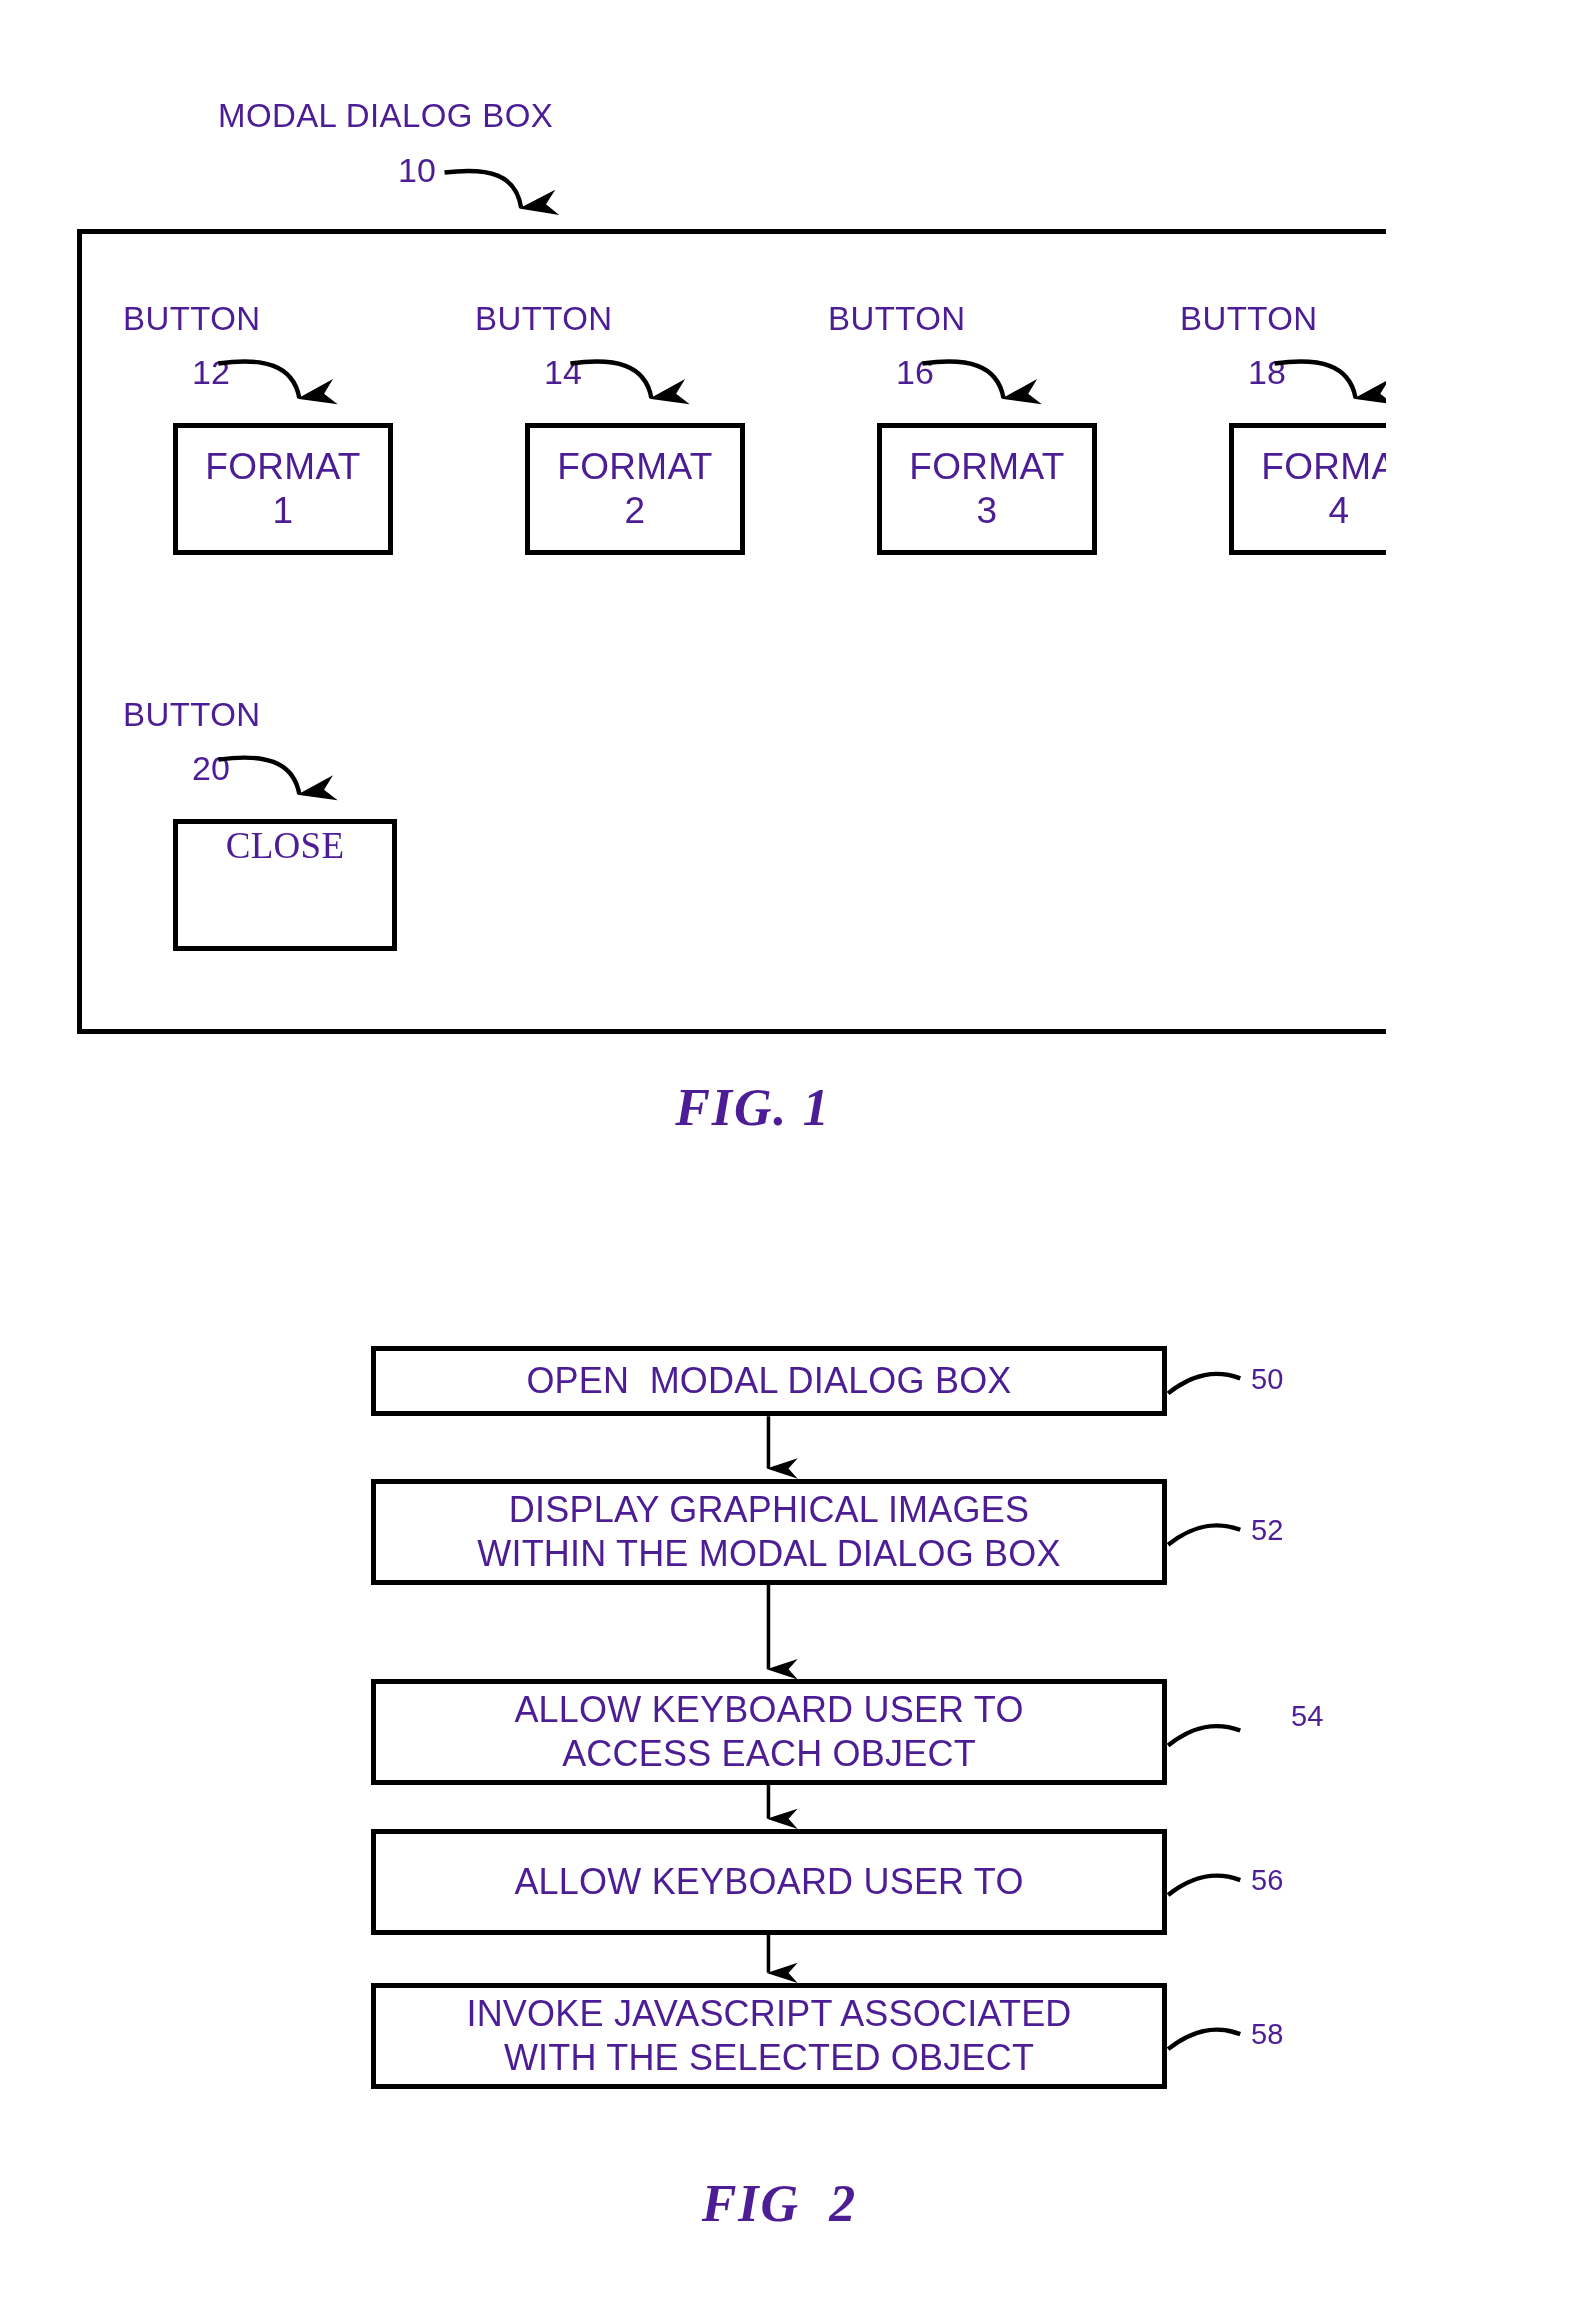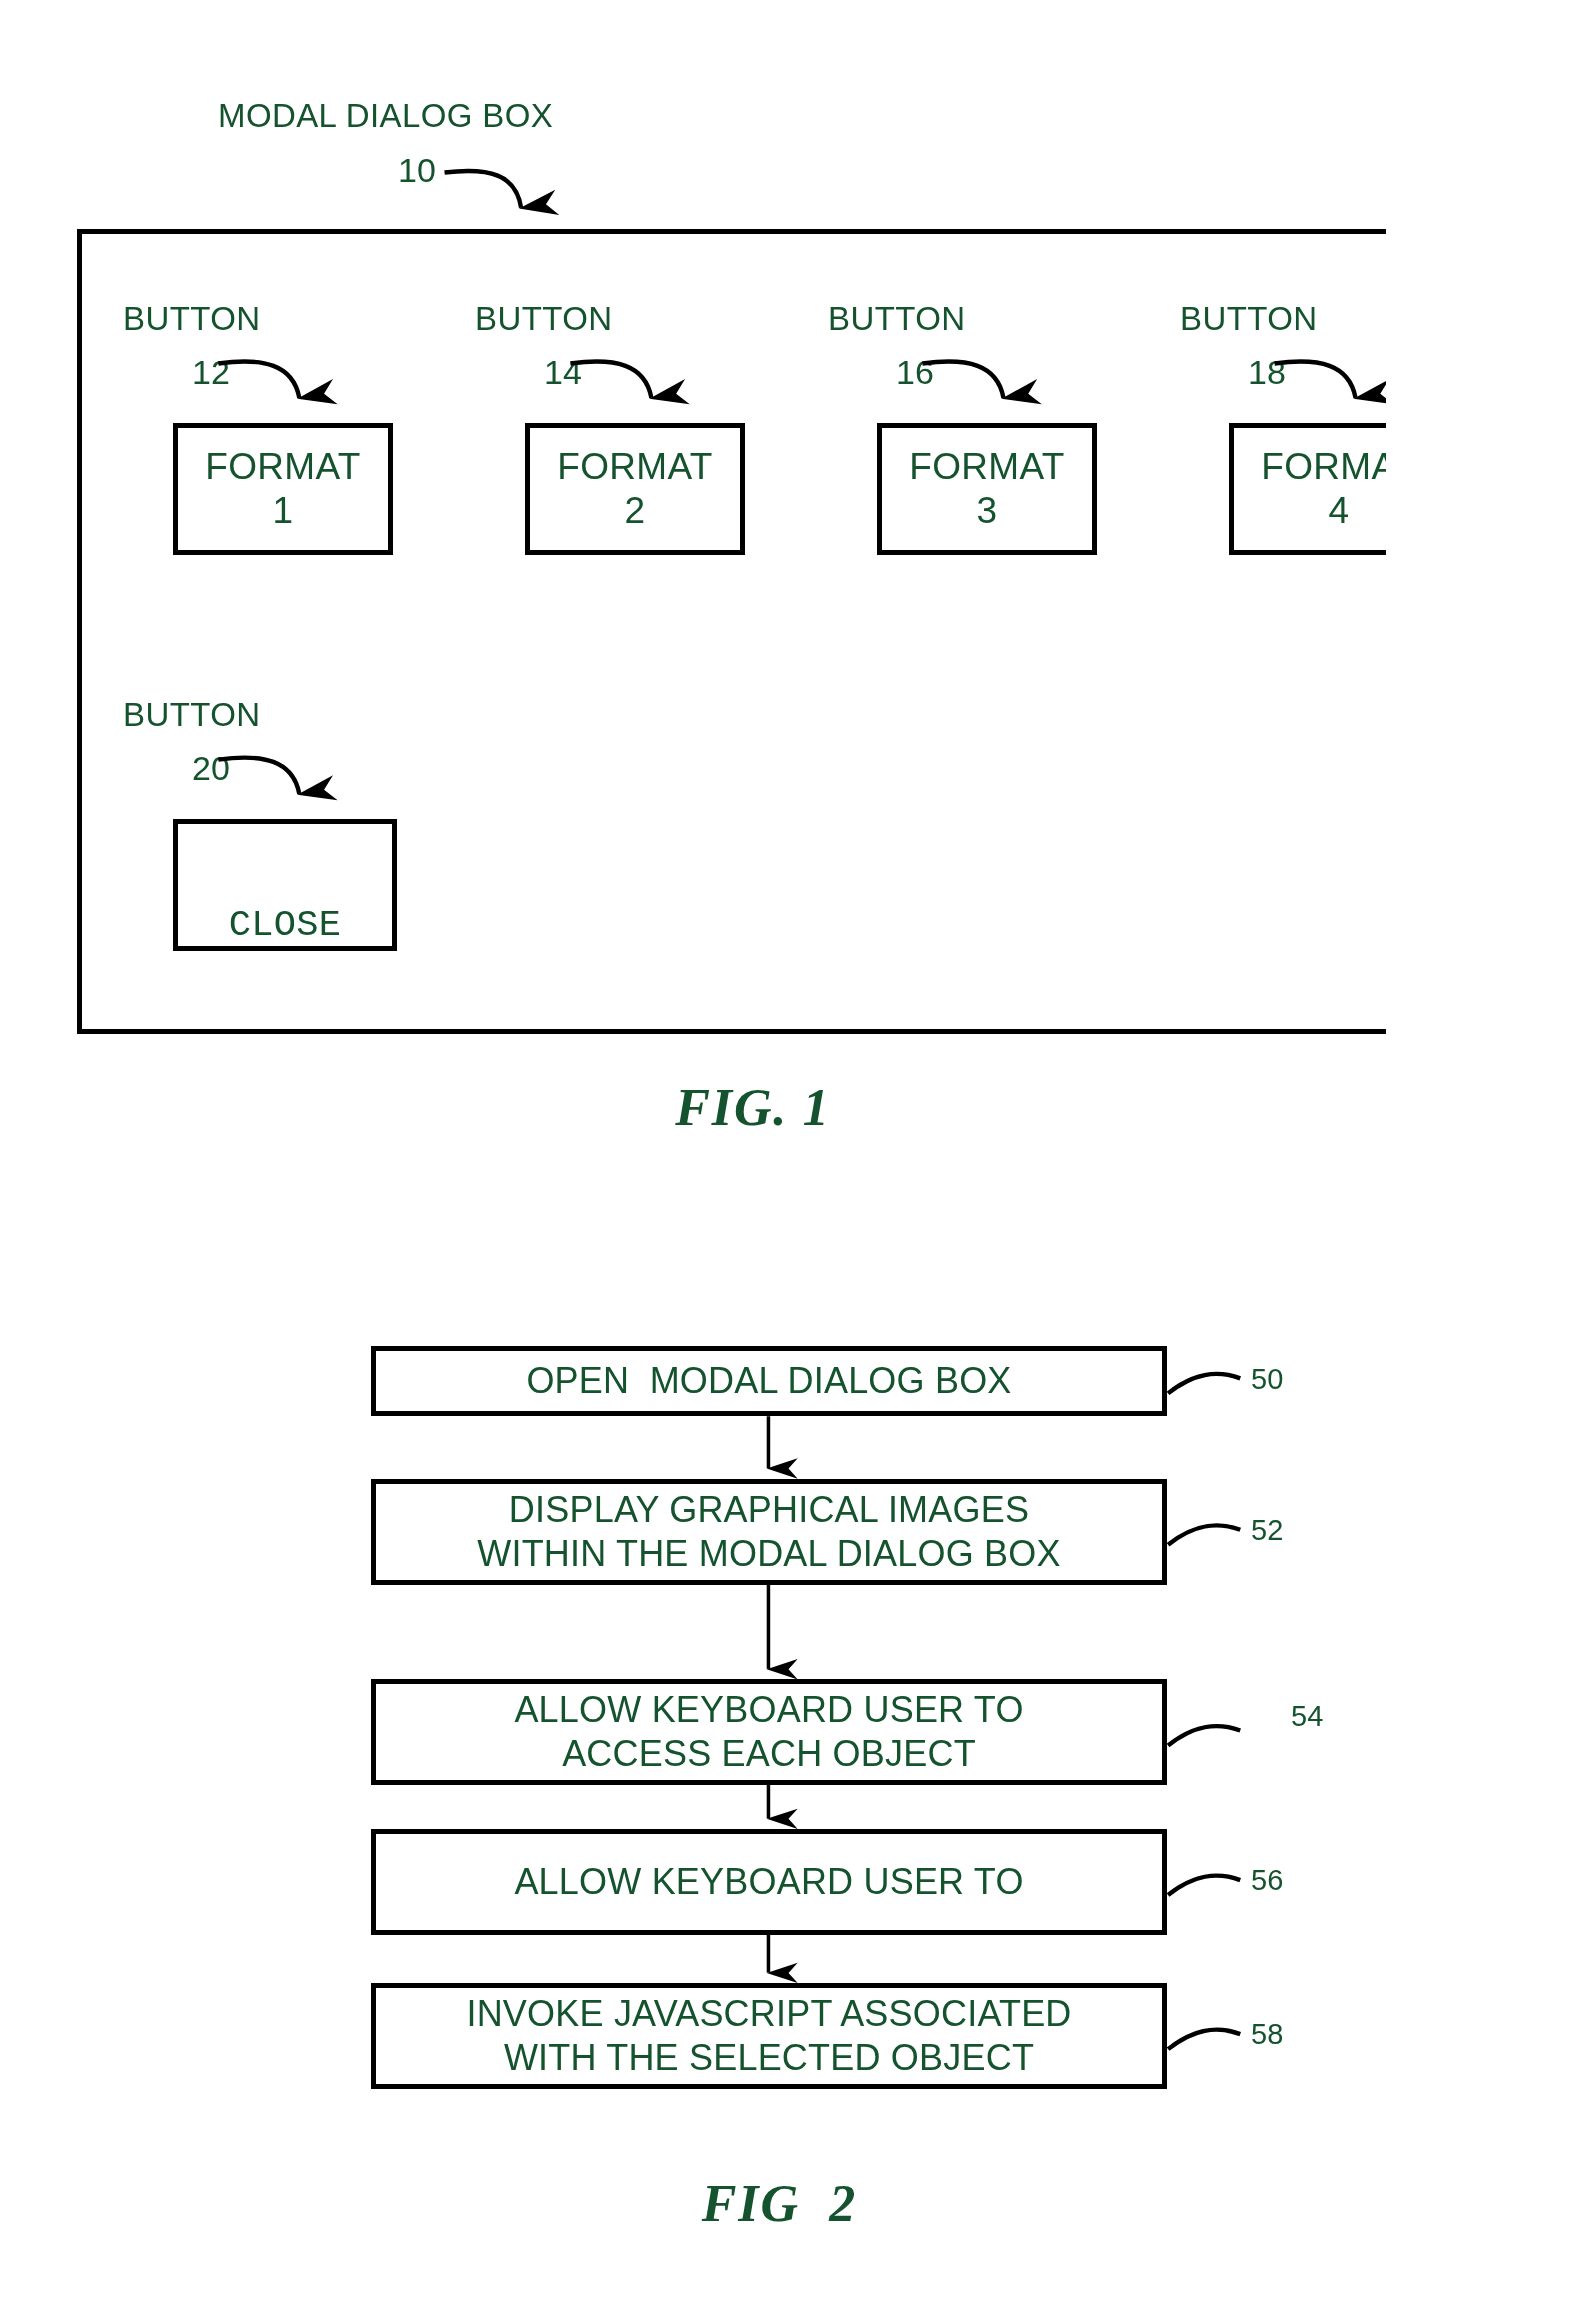--- a/index.html
+++ b/index.html
@@ -6,21 +6,21 @@
     margin: 0;
     padding: 0;
     background: #ffffff;
   }
   #page {
     position: relative;
     width: 1386px;
     height: 2307px;
     background: #ffffff;
     font-family: "Liberation Sans", sans-serif;
-    color: #14532d;
+    color: #4c1d95;
     overflow: hidden;
   }
 
   
   .abs { position: absolute; }
 
   
   #fig1-caption-label,
   #fig2-caption-label {
     font-family: "Liberation Serif", serif;
@@ -76,23 +76,23 @@
 
   #close-button {
     left: 167px;
     top: 814px;
     width: 224px;
     height: 132px;
     border: 5.3px solid #000;
     box-sizing: border-box;
     background: #fff;
     display: flex;
-    align-items: flex-end;
+    align-items: flex-start;
     justify-content: center;
-    font-family: Liberation Mono, monospace;
+    font-family: Liberation Serif, serif;
     font-size: 37px;
     letter-spacing: 0.3px;
     white-space: pre;
   }
 
   
   .flow-box {
     border: 5.3px solid #000;
     box-sizing: border-box;
     background: #fff;

